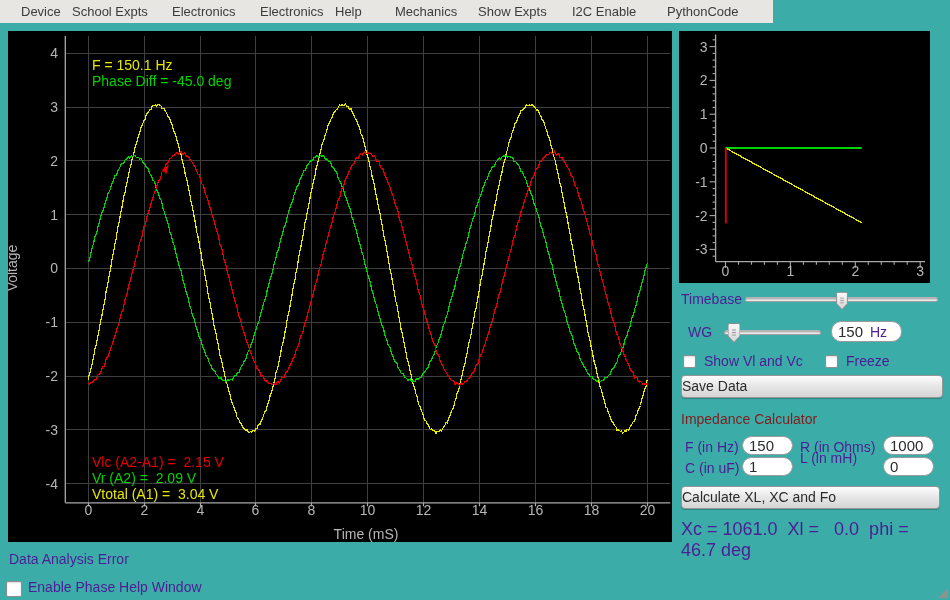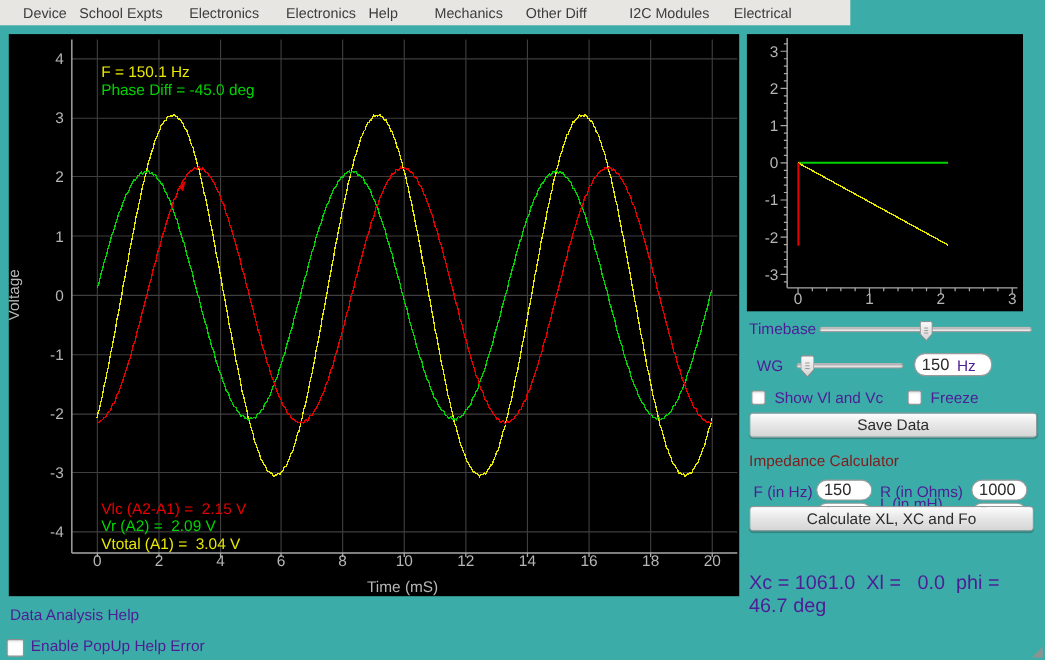--- a/index.html
+++ b/index.html
@@ -1,35 +1,35 @@
 <!DOCTYPE html>
 <html><head><meta charset="utf-8"><style>
 *{margin:0;padding:0;box-sizing:border-box}
 html,body{width:950px;height:600px;overflow:hidden}
 body{background:#3caca8;font-family:"Liberation Sans",sans-serif;position:relative}
 svg,.lab,.menubar,.btn,.inp,.cb,.track{filter:opacity(.999)}
 .menubar{position:absolute;left:0;top:0;width:773px;height:23px;background:#e8e6e3}
 .menubar span{position:absolute;top:4px;font-size:13px;color:#3c3c3c}
 .lab{position:absolute;font-size:14px;color:#4c1d95}
 .inp{position:absolute;background:#fff;border:1px solid #9a9a9a;border-radius:10px;font-size:15px;color:#2b2b2b;padding-left:6px;line-height:17px}
-.btn{position:absolute;background:linear-gradient(#fdfdfd,#e8e8e8 45%,#d5d5d5);border:1px solid #979797;border-radius:4px;font-size:14px;color:#2b2b2b;text-align:center;line-height:21px;box-shadow:0 1px 1px rgba(0,0,0,0.25)}
+.btn{position:absolute;background:linear-gradient(#fdfdfd,#e8e8e8 45%,#d5d5d5);border:1px solid #979797;border-radius:4px;font-size:14px;color:#2b2b2b;line-height:21px;box-shadow:0 1px 1px rgba(0,0,0,0.25)}
 .cb{position:absolute;width:13px;height:13px;background:#fff;border:1px solid #8f8f8f;border-radius:2px;box-shadow:inset 0 1px 2px rgba(0,0,0,0.15)}
 .track{position:absolute;height:5px;border-radius:3px;background:linear-gradient(#a8a8a8,#e2e2e2 70%,#f6f6f6);border:1px solid #8f8f8f99}
 .handle{position:absolute;width:12px;height:21px}
 </style></head><body>
 <div class="menubar">
 <span style="left:21px">Device</span>
 <span style="left:72px">School Expts</span>
 <span style="left:172px">Electronics</span>
 <span style="left:260px">Electronics</span>
 <span style="left:335px">Help</span>
 <span style="left:395px">Mechanics</span>
-<span style="left:478px">Other Diff</span>
-<span style="left:572px">I2C Modules</span>
-<span style="left:667px">Electrical</span>
+<span style="left:478px">Show Expts</span>
+<span style="left:572px">I2C Enable</span>
+<span style="left:667px">PythonCode</span>
 </div>
 <svg width="664" height="511" style="position:absolute;left:8px;top:31px;background:#000">
 <line x1="80.5" y1="5.0" x2="80.5" y2="471.8" stroke="#3f3f3f" stroke-width="1"></line>
 <line x1="136.5" y1="5.0" x2="136.5" y2="471.8" stroke="#3f3f3f" stroke-width="1"></line>
 <line x1="192.5" y1="5.0" x2="192.5" y2="471.8" stroke="#3f3f3f" stroke-width="1"></line>
 <line x1="247.5" y1="5.0" x2="247.5" y2="471.8" stroke="#3f3f3f" stroke-width="1"></line>
 <line x1="303.5" y1="5.0" x2="303.5" y2="471.8" stroke="#3f3f3f" stroke-width="1"></line>
 <line x1="359.5" y1="5.0" x2="359.5" y2="471.8" stroke="#3f3f3f" stroke-width="1"></line>
 <line x1="415.5" y1="5.0" x2="415.5" y2="471.8" stroke="#3f3f3f" stroke-width="1"></line>
 <line x1="471.5" y1="5.0" x2="471.5" y2="471.8" stroke="#3f3f3f" stroke-width="1"></line>
@@ -195,20 +195,20 @@
 <div class="btn" style="left:681px;top:375px;width:262px;height:23px">Save Data</div>
 <div class="lab" style="left:681px;top:411px;color:#7f1d1d">Impedance Calculator</div>
 <div class="lab" style="left:685px;top:439px">F (in Hz)</div>
 <div class="inp" style="left:742px;top:436px;width:51px;height:19px">150</div>
 <div class="lab" style="left:800px;top:439px">R (in Ohms)</div>
 <div class="inp" style="left:883px;top:436px;width:51px;height:19px">1000</div>
 <div class="lab" style="left:685px;top:460px">C (in uF)</div>
 <div class="inp" style="left:742px;top:457px;width:51px;height:19px">1</div>
 <div class="lab" style="left:800px;top:450px">L (in mH)</div>
 <div class="inp" style="left:883px;top:457px;width:51px;height:19px">0</div>
-<div class="btn" style="left:681px;top:460px;width:259px;height:23px">Calculate XL, XC and Fo</div>
+<div class="btn" style="left:681px;top:486px;width:259px;height:23px">Calculate XL, XC and Fo</div>
 <div class="lab" style="left:681px;top:519px;font-size:18px">Xc = 1061.0&nbsp; Xl =&nbsp;&nbsp; 0.0&nbsp; phi =&nbsp; 46.7 deg</div>
-<div class="lab" style="left:9px;top:551px;font-size:14px">Data Analysis Help</div>
+<div class="lab" style="left:9px;top:551px;font-size:14px">Data Analysis Error</div>
 <div class="cb" style="left:6px;top:581px;width:16px;height:16px"></div>
-<div class="lab" style="left:28px;top:579px">Enable PopUp Help Error</div>
+<div class="lab" style="left:28px;top:579px">Enable Phase Help Window</div>
 <svg style="position:absolute;left:938px;top:588px" width="10" height="10">
     <path d="M10 0 L10 10 L0 10 Z" fill="#8d938f"></path>
   </svg>
 
 </body></html>

